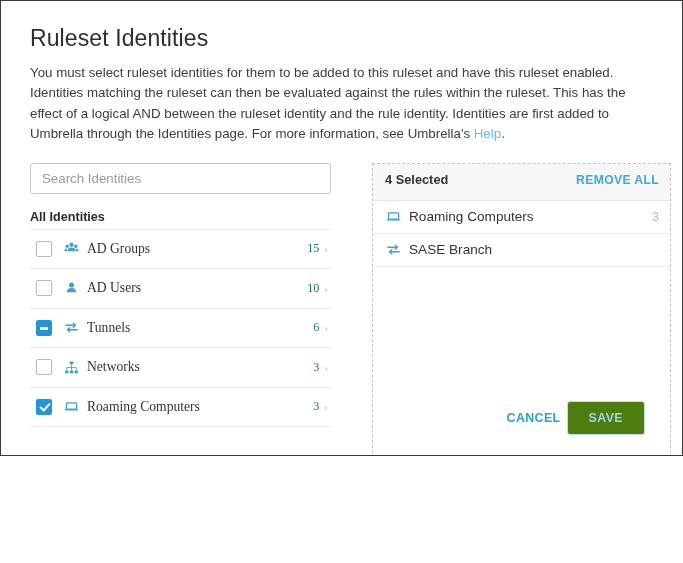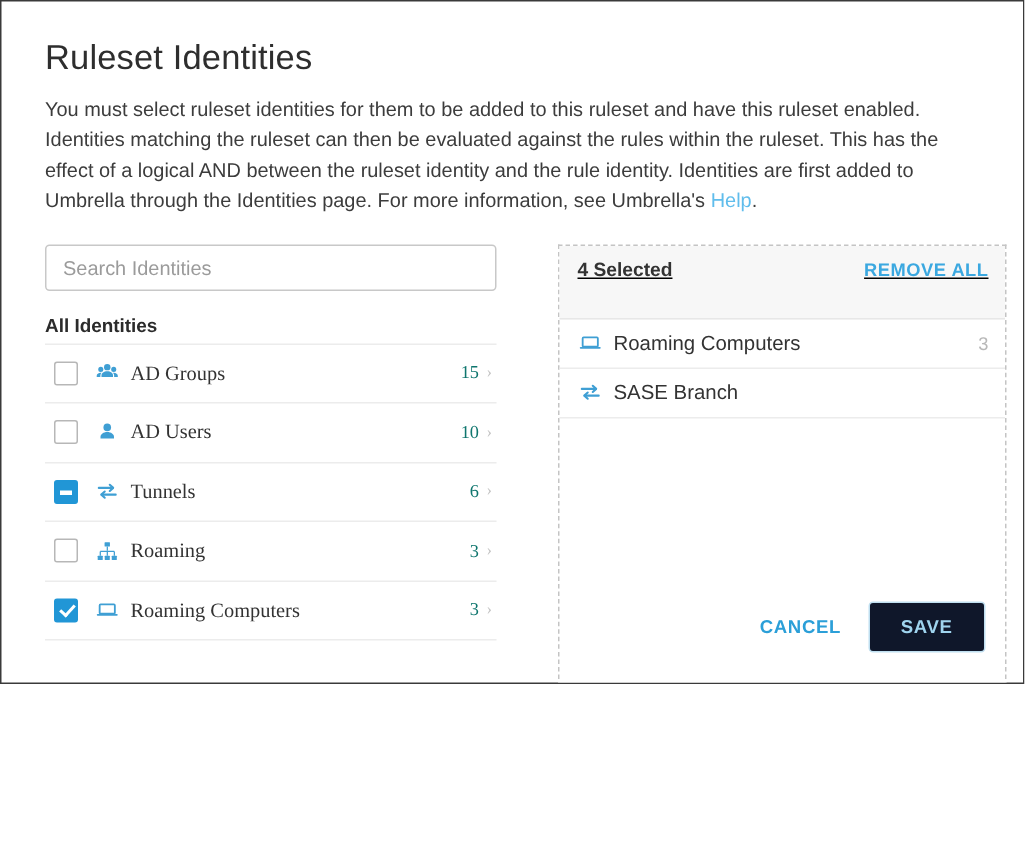--- a/index.html
+++ b/index.html
@@ -187,25 +187,24 @@
     border: 1px dashed #c4c4c4;
     background: #fff;
     display: flex;
     flex-direction: column;
   }
   .selected-header {
     display: flex;
     align-items: center;
     justify-content: space-between;
     height: 32px;
-    padding: 0 11px 16px 12px;
+    padding: 0 11px 4px 12px;
     background: #f7f7f7;
     border-bottom: 1px solid #e7e7e7;
     flex: 0 0 32px;
-    text-decoration: underline;
   }
   .selected-count {
     font-size: 12.8px;
     font-weight: bold;
     color: #333;
   }
   .remove-all {
     font-size: 12.2px;
     font-weight: bold;
     color: #3ba8e0;
@@ -232,44 +231,44 @@
   }
   .sel-count {
     font-size: 12.2px;
     color: #b8b8b8;
   }
   .panel-filler { flex: 1 1 auto; }
 
   
   .footer {
     position: absolute;
-    right: 0;
+    right: 12px;
     bottom: 6px;
     display: flex;
     align-items: center;
-    gap: 12px;
+    gap: 0;
   }
   .btn-cancel {
     font-family: "Liberation Sans", sans-serif;
     font-size: 12.4px;
     font-weight: bold;
     letter-spacing: 0.4px;
     color: #2b9fd8;
     background: none;
     border: none;
     padding: 8px 6px;
     cursor: pointer;
   }
   .btn-save {
     font-family: "Liberation Sans", sans-serif;
     font-size: 12.4px;
     font-weight: bold;
     letter-spacing: 0.4px;
     color: #9fd4ee;
-    background: #0f172a;
+    background: #4d7c0f;
     border: 1px solid #bfdff0;
     border-radius: 3px;
     padding: 9px 21px;
     cursor: default;
   }
 </style>
 </head>
 <body>
 
 <div class="page">
@@ -343,21 +342,21 @@
                 <rect x="1.2" y="11.2" width="3.6" height="3" rx="0.4"></rect>
                 <rect x="6.2" y="11.2" width="3.6" height="3" rx="0.4"></rect>
                 <rect x="11.2" y="11.2" width="3.6" height="3" rx="0.4"></rect>
                 <path d="M7.6 4.6h0.9v3h-0.9z"></path>
                 <path d="M3 7.6h10v0.9H3z"></path>
                 <path d="M2.6 8.1h0.9v3.1h-0.9z"></path>
                 <path d="M7.6 8.1h0.9v3.1h-0.9z"></path>
                 <path d="M12.6 8.1h0.9v3.1h-0.9z"></path>
               </svg>
             </span>
-            <span class="ident-label">Roaming</span>
+            <span class="ident-label">Networks</span>
             <span class="ident-count">3</span>
             <span class="chevron">›</span>
           </div>
 
           <div class="ident-row">
             <span class="cbx checked"></span>
             <span class="type-icon">
               <svg width="15" height="15" viewBox="0 0 16 16" fill="none" stroke="currentColor" stroke-width="1.3" stroke-linejoin="round" aria-hidden="true">
                 <rect x="2.6" y="4.2" width="10.8" height="6.6" rx="0.7"></rect>
                 <path d="M1.2 11.6h13.6" stroke-linecap="round"></path>

